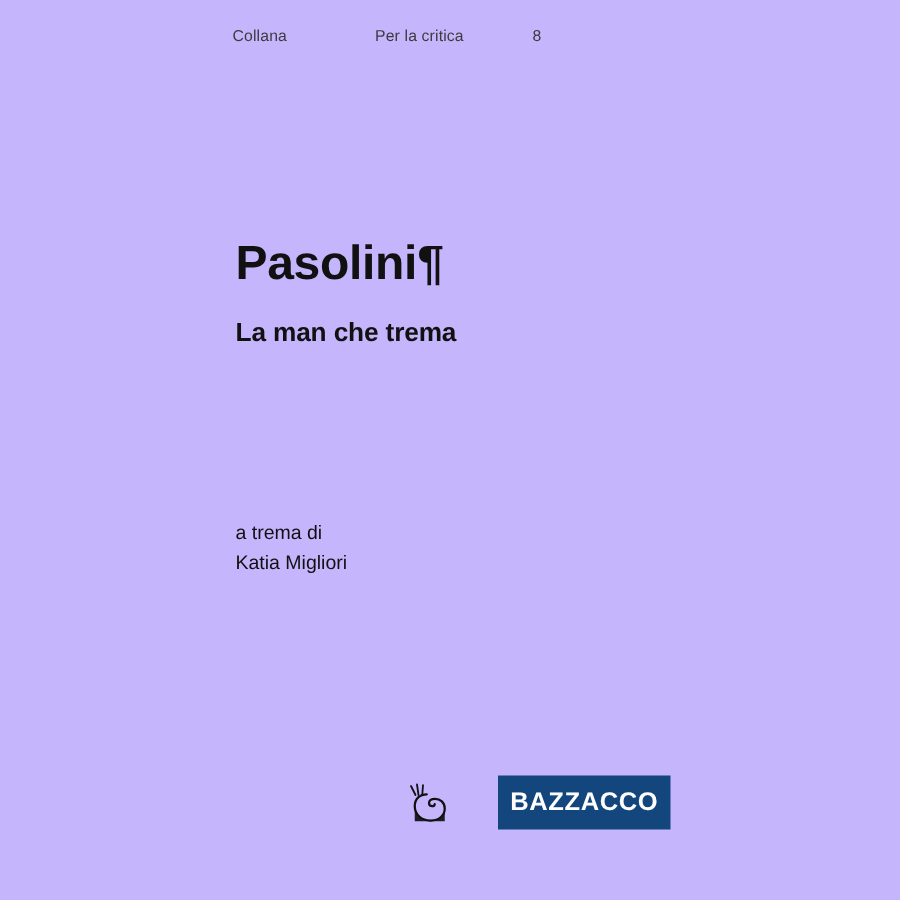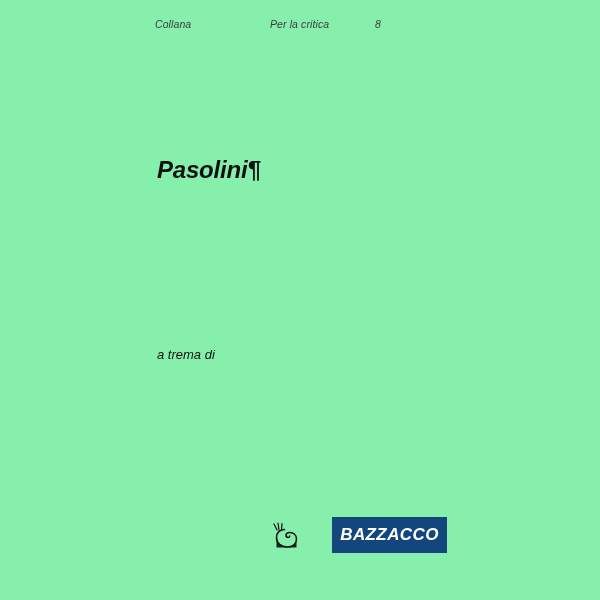--- a/index.html
+++ b/index.html
@@ -11,23 +11,22 @@
     width: 600px;
     height: 600px;
     font-family: "Liberation Sans", sans-serif;
     color: #111111;
     overflow: hidden;
   }
   .page {
     position: relative;
     width: 600px;
     height: 600px;
-    background: #86efac;
+    background: #c4b5fd;
     box-sizing: border-box;
-    font-style: italic;
   }
   
   .header {
     position: absolute;
     top: 18px;
     left: 155px;
     width: 300px;
     display: flex;
     align-items: baseline;
   }
@@ -37,35 +36,34 @@
     letter-spacing: 0.1px;
     width: 95px;
     flex: 0 0 95px;
   }
   .header .series-name {
     font-size: 10.5px;
     color: #3c3c3c;
     letter-spacing: 0.1px;
     width: 105px;
     flex: 0 0 105px;
-    margin-left: 20px;
   }
   .header .series-number {
     font-size: 10.5px;
     color: #3c3c3c;
   }
   
   .title-block {
     position: absolute;
     top: 155px;
     left: 157px;
     width: 360px;
   }
   .title-line {
-    font-size: 24px;
+    font-size: 32px;
     font-weight: bold;
     line-height: 1.28;
     letter-spacing: -0.2px;
     color: #111111;
     white-space: pre;
   }
   .subtitle {
     margin-top: 15px;
     font-size: 17.5px;
     font-weight: bold;
@@ -124,24 +122,26 @@
 <div class="page">
 
   <div class="header">
     <div class="series-label">Collana</div>
     <div class="series-name">Per la critica</div>
     <div class="series-number">8</div>
   </div>
 
   <div class="title-block">
     <div class="title-line">Pasolini¶</div>
+    <div class="subtitle">La man che trema</div>
   </div>
 
   <div class="editor-block">
     <div class="editor-line">a trema di</div>
+    <div class="editor-line">Katia Migliori</div>
   </div>
 
   <div class="footer">
     <div class="swan-mark">
       <svg viewBox="0 0 34 34" width="34" height="34" aria-hidden="true">
         <path d="M6 4 L9 10 M10 3 L11 10 M14 3.5 L13.5 10" stroke="#111111" stroke-width="1.2" fill="none" stroke-linecap="round"></path>
         <path d="M16.5 9.5 C12 9.5 8.5 12.5 8.5 17.5 C8.5 23 13 27 19 27 C25 27 28.5 23.5 28.5 19
                  C28.5 15 25.5 12.5 22 12.5 C19.5 12.5 18 13.8 18 15.3
                  C18 16.6 19 17.4 20.2 17.4 C21.1 17.4 21.8 16.9 21.8 16.1" stroke="#111111" stroke-width="1.5" fill="none" stroke-linecap="round" stroke-linejoin="round"></path>
         <path d="M8.5 17.5 C8.5 23 13 27 19 27 C25 27 28.5 23.5 28.5 19 L28.5 27.5 L8.5 27.5 Z" fill="#111111" opacity="0.92"></path>

